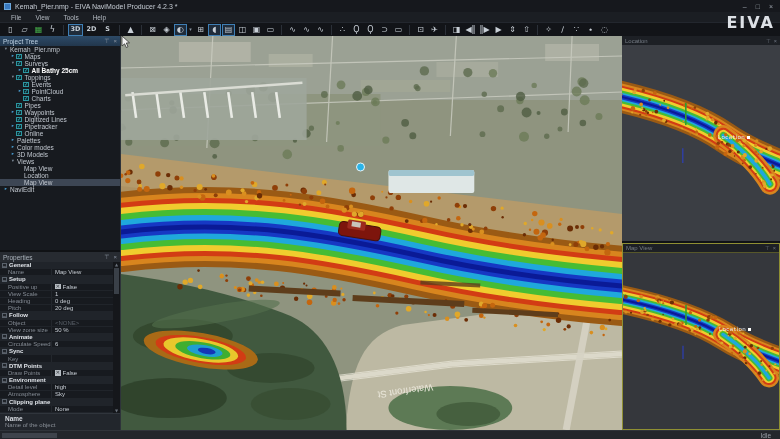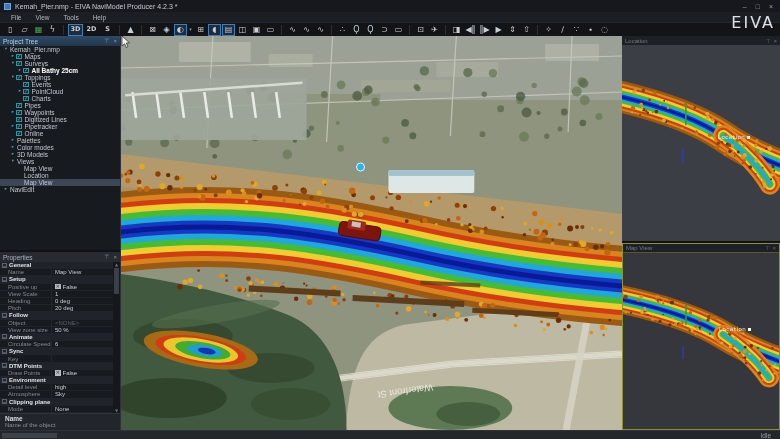--- a/index.html
+++ b/index.html
@@ -21,21 +21,21 @@
 
   
   .toolbar{height:14px;background:#121418;border-top:1px solid #23272e;display:flex;align-items:center;
            padding-left:4px;gap:1px;}
   .tbtn{width:13px;height:12px;display:flex;align-items:center;justify-content:center;font-size:8px;
         color:#c8cfd6;border:1px solid transparent;flex:none;line-height:1;}
   .tbtn.mode{width:15px;font-size:6.5px;font-weight:bold;}
   .tbtn.active{border-color:#3f7fb5;background:#1f2c3b;}
   .tbtn.tiny{width:5px;font-size:5px;color:#8a93a0;}
   .tsep{width:1px;height:10px;background:#2b3038;margin:0 3px;flex:none;}
-  .brand{position:absolute;top:13px;right:5px;font-size:16px;font-weight:normal;letter-spacing:2px;
+  .brand{position:absolute;top:13px;right:5px;font-size:16px;font-weight:bold;letter-spacing:2px;
          color:#dde1e6;font-family:"DejaVu Sans",sans-serif;}
 
   
   .workspace{position:relative;height:394px;display:flex;background:#101215;}
   .leftcol{width:120px;flex:none;display:flex;flex-direction:column;background:#101215;}
 
   .panel{background:#171a1f;overflow:hidden;position:relative;}
   .phead{height:10px;display:flex;align-items:center;padding:0 3px;font-size:6.5px;}
   .phead .ptitle{flex:1;white-space:nowrap;}
   .phead .hic{font-size:6px;color:#8a93a0;margin-left:4px;line-height:1;}

